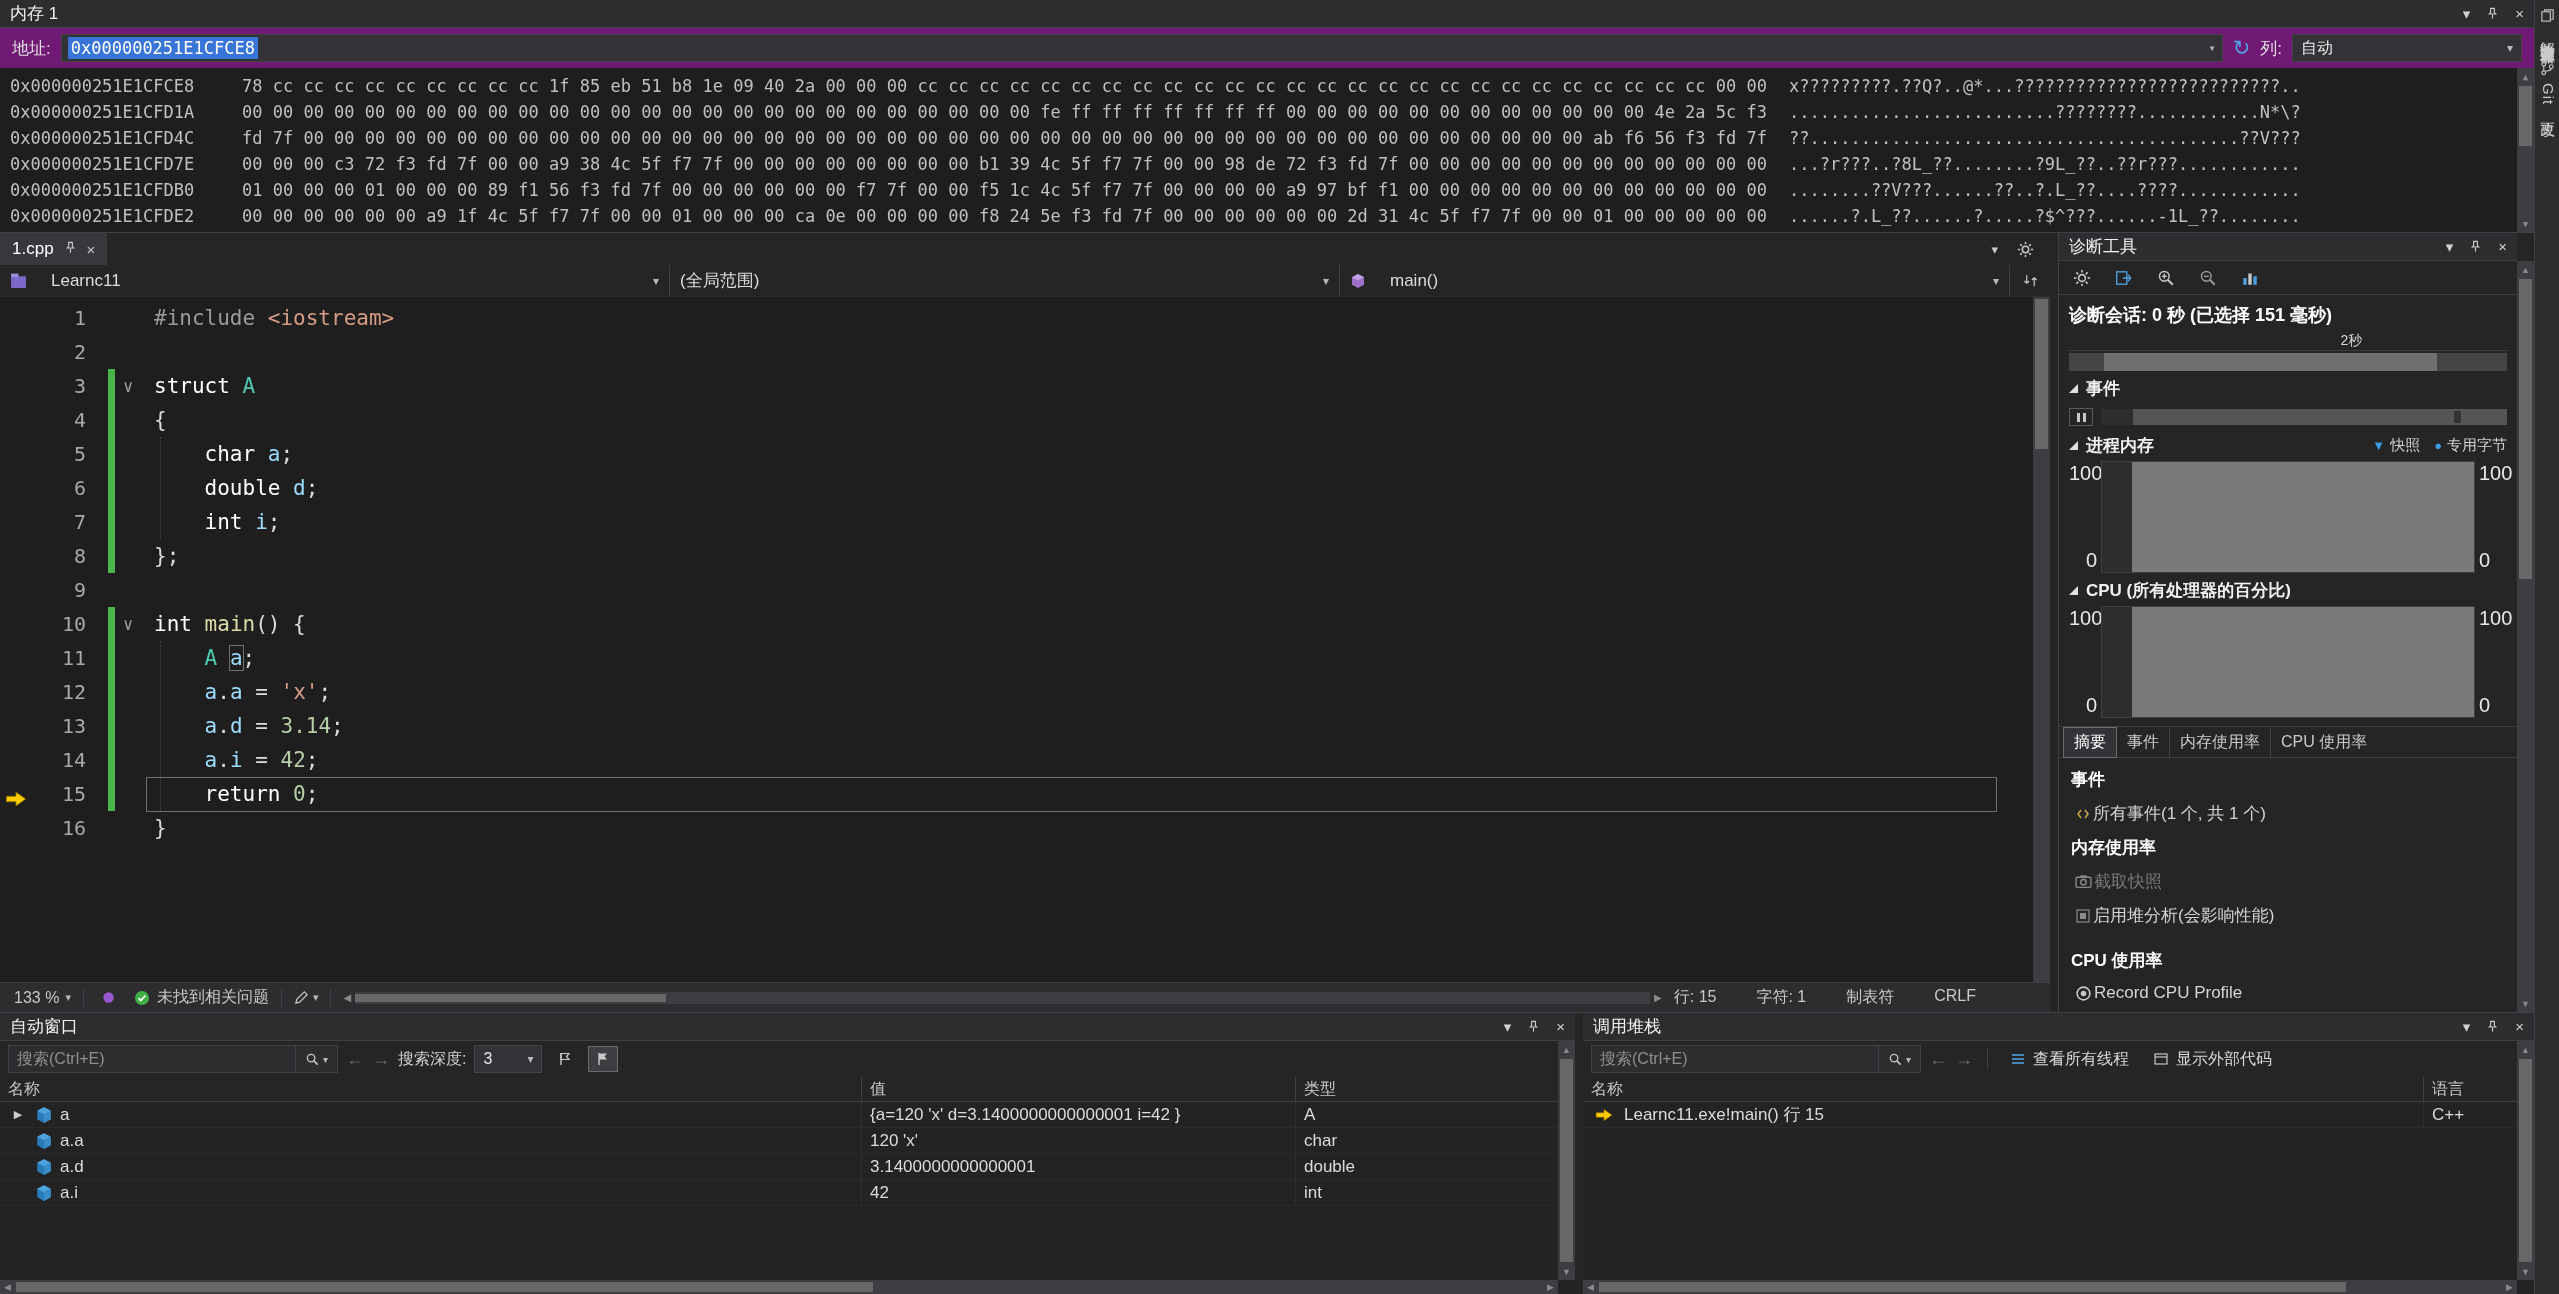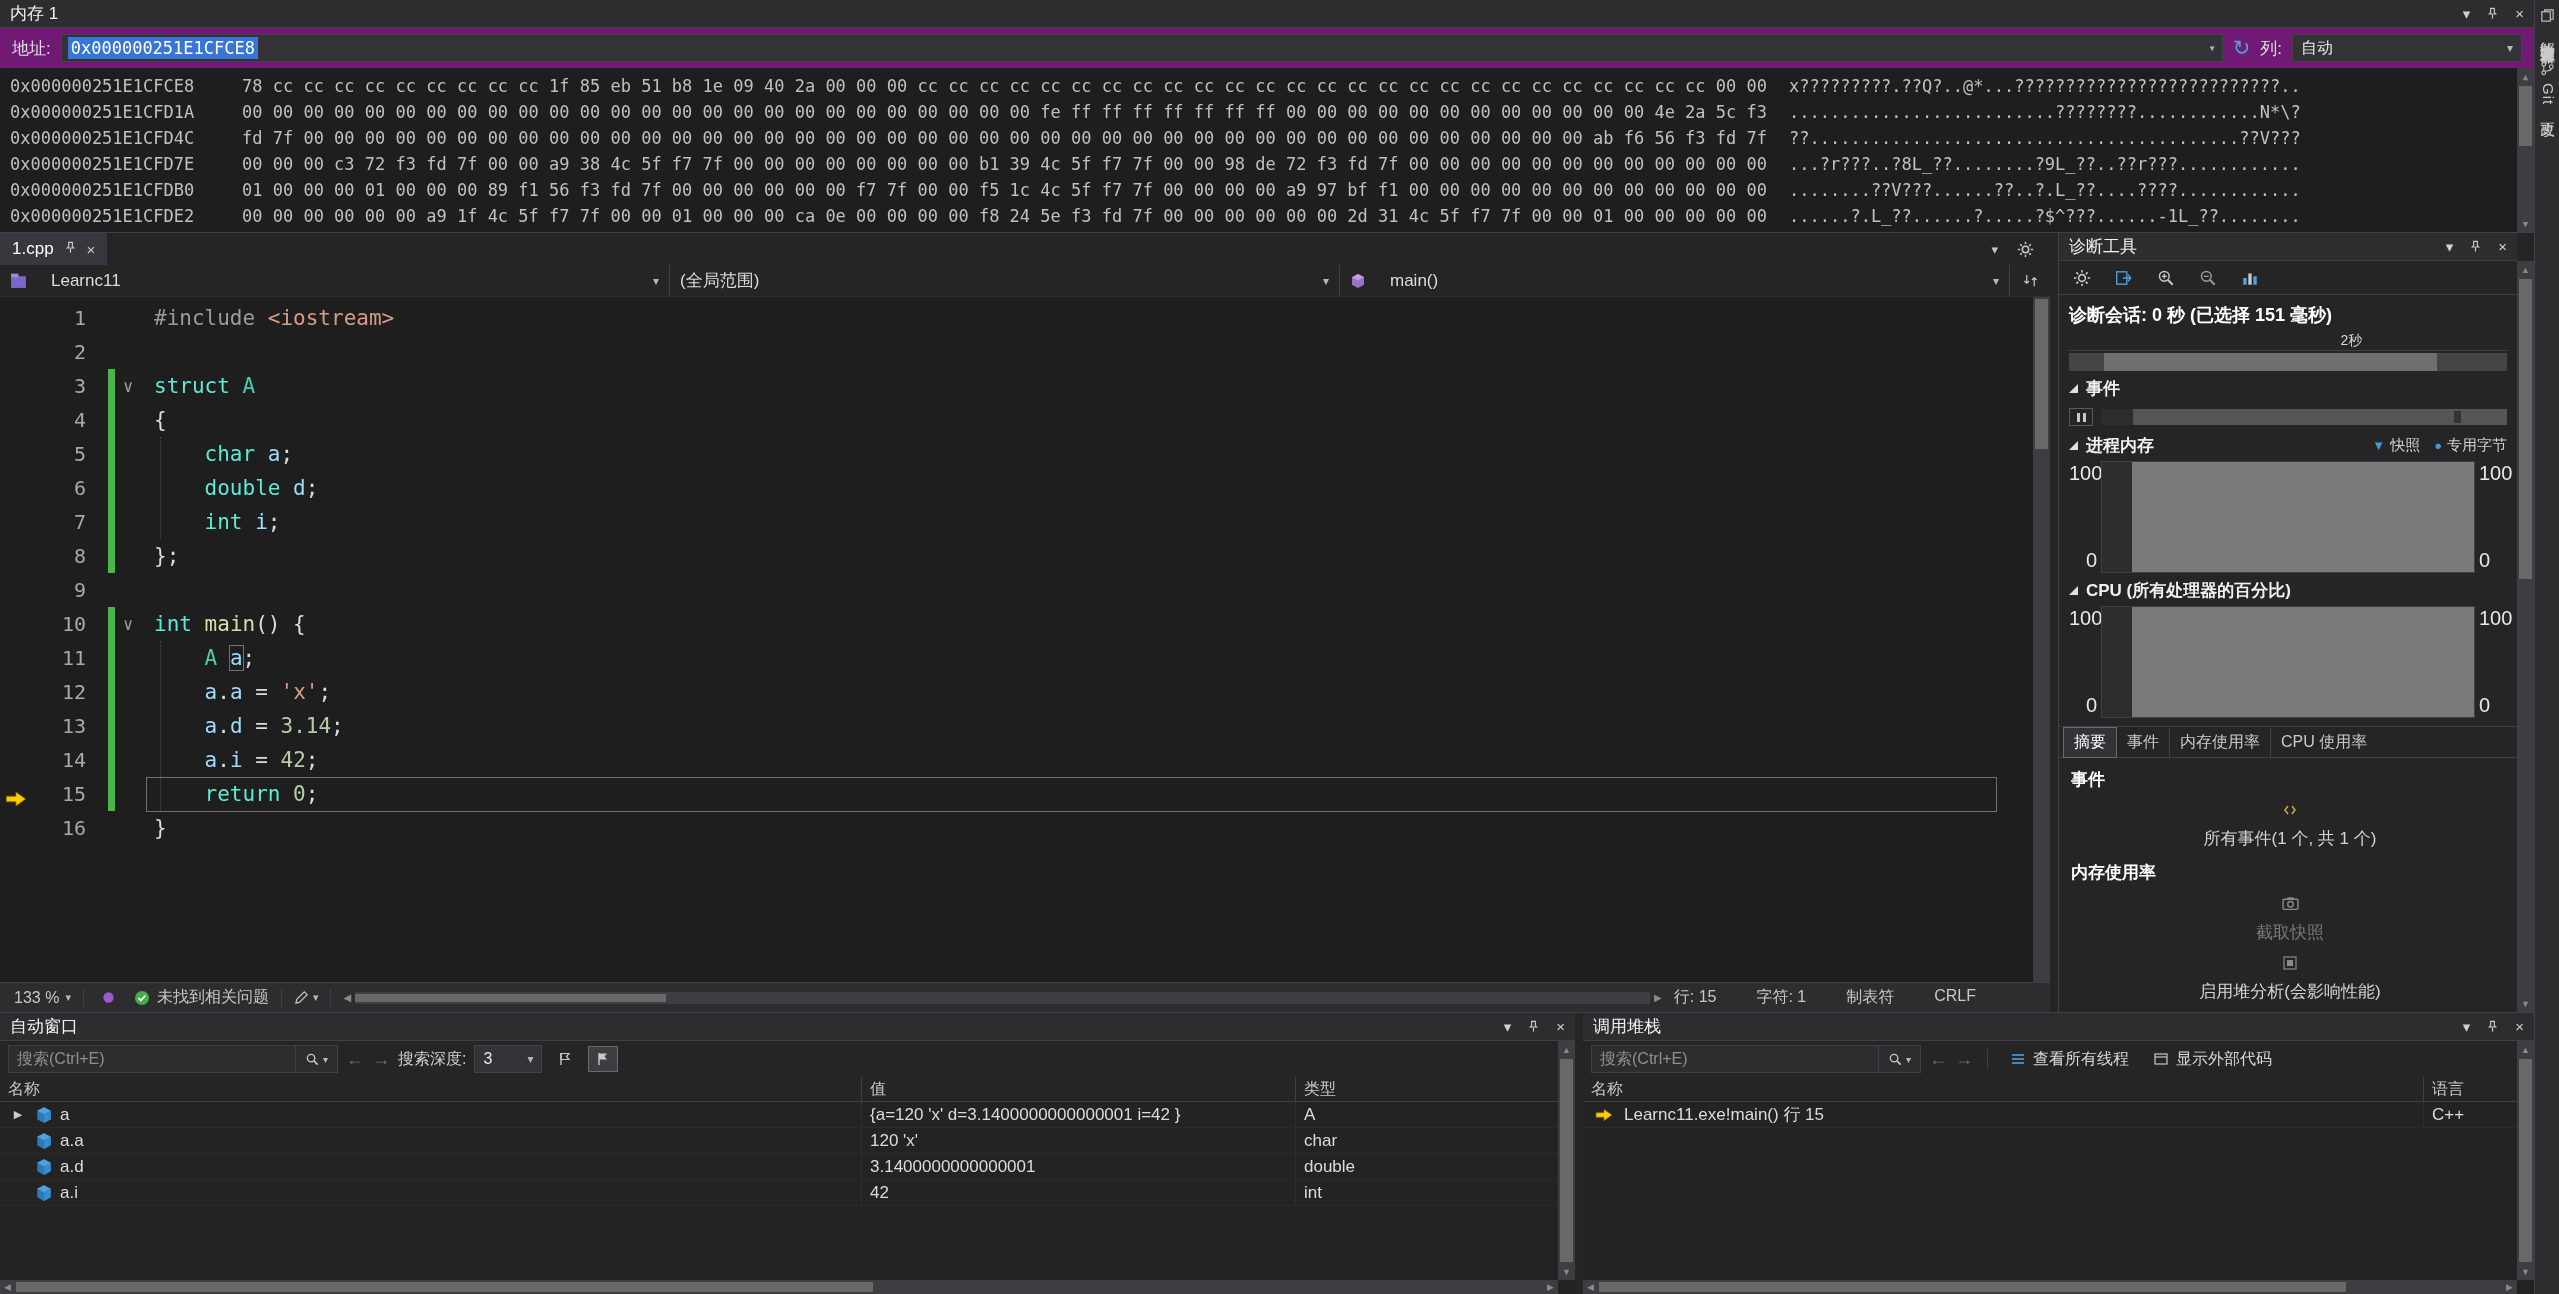--- a/index.html
+++ b/index.html
@@ -78,21 +78,21 @@
   .code-line { display:flex; height:34px; line-height:34px; white-space:pre; position:relative; }
   .glyph-col { width:34px; flex:0 0 auto; position:relative; }
   .exec-arrow { position:absolute; left:5px; top:7px; }
   .line-num { width:74px; flex:0 0 auto; text-align:right; padding-right:22px; color:#a9a9a9; font-size:20px; }
   .bar-col { width:8px; flex:0 0 auto; position:relative; }
   .bar-col.green::after { content:""; position:absolute; left:0; top:0; bottom:0; width:7px; background:#4bb54b; }
   .fold-col { width:24px; flex:0 0 auto; text-align:center; color:#9b9b9b; font-size:17px; }
   .code-text { padding-left:14px; }
   .code-line.current::after { content:""; position:absolute; left:146px; right:36px; top:0; bottom:-1px;
                               border:1px solid #707070; pointer-events:none; }
-  .tk-kw{color:#5eead4} .tk-ty{color:#4ec9b0} .tk-fn{color:#dcdcaa} .tk-str{color:#d69d85}
+  .tk-kw{color:#ffffff} .tk-ty{color:#4ec9b0} .tk-fn{color:#dcdcaa} .tk-str{color:#d69d85}
   .tk-num{color:#b5cea8} .tk-va{color:#9cdcfe} .tk-pl{color:#dcdcdc} .tk-pp{color:#9b9b9b}
   .tk-hl{ outline:1px solid #707070; }
   .indent-guide { position:absolute; width:0; border-left:1px dotted #4a4a4a; }
 
   .editor-status { height:30px; flex:0 0 auto; background:#2d2d30; border-top:1px solid #3f3f46;
                    display:flex; align-items:center; gap:12px; padding:0 14px; font-size:16px; color:#c8c8c8; }
   .es-sep { width:1px; height:18px; background:#3f3f46; }
   .es-hscroll { flex:1; display:flex; align-items:center; gap:4px; }
   .es-track { flex:1; height:12px; background:#3e3e42; position:relative; }
   .es-thumb { position:absolute; left:0; top:2px; bottom:2px; width:24%; background:#686868; }
@@ -131,21 +131,21 @@
   .chart-fill { position:absolute; left:8%; right:0; top:0; bottom:0; background:#7a7a7a; }
   .diag-tabs { display:flex; align-items:center; height:32px; margin-top:8px; background:#252526;
                border-top:1px solid #3f3f46; border-bottom:1px solid #3f3f46; font-size:16px;
                color:#c8c8c8; padding:0 4px; flex:0 0 auto; }
   .diag-tab { padding:4px 10px; border-right:1px solid #3f3f46; }
   .diag-tab:last-child { border-right:none; }
   .diag-tab.active { border:1px solid #6a6a6a; background:#333337; color:#ffffff; }
   .diag-summary { flex:1; padding:10px 12px; display:flex; flex-direction:column; gap:11px;
                   font-size:17px; color:#d4d4d4; overflow:hidden; }
   .sum-h { font-weight:bold; color:#ffffff; }
-  .sum-row { display:flex; align-items:center; gap:9px; padding-left:4px;flex-direction:column; }
+  .sum-row { display:flex; align-items:center; gap:2px; padding-left:4px; }
   .sum-row.disabled { color:#7a7a7a; }
   .sum-gap { height:22px; }
 
   
   .bottom { height:282px; flex:0 0 auto; display:flex; border-top:1px solid #3f3f46; }
   .autos-panel { width:1575px; flex:0 0 auto; display:flex; flex-direction:column; background:#252526; position:relative; }
   .callstack-panel { flex:1; display:flex; flex-direction:column; background:#252526; position:relative; min-width:0; }
   .panel-toolbar { height:36px; flex:0 0 auto; display:flex; align-items:center; gap:8px; padding:0 8px; }
   .grid-header { height:25px; flex:0 0 auto; display:grid; align-items:center; font-size:16px; color:#c8c8c8;
                  border-bottom:1px solid #3f3f46; background:#252526; }

